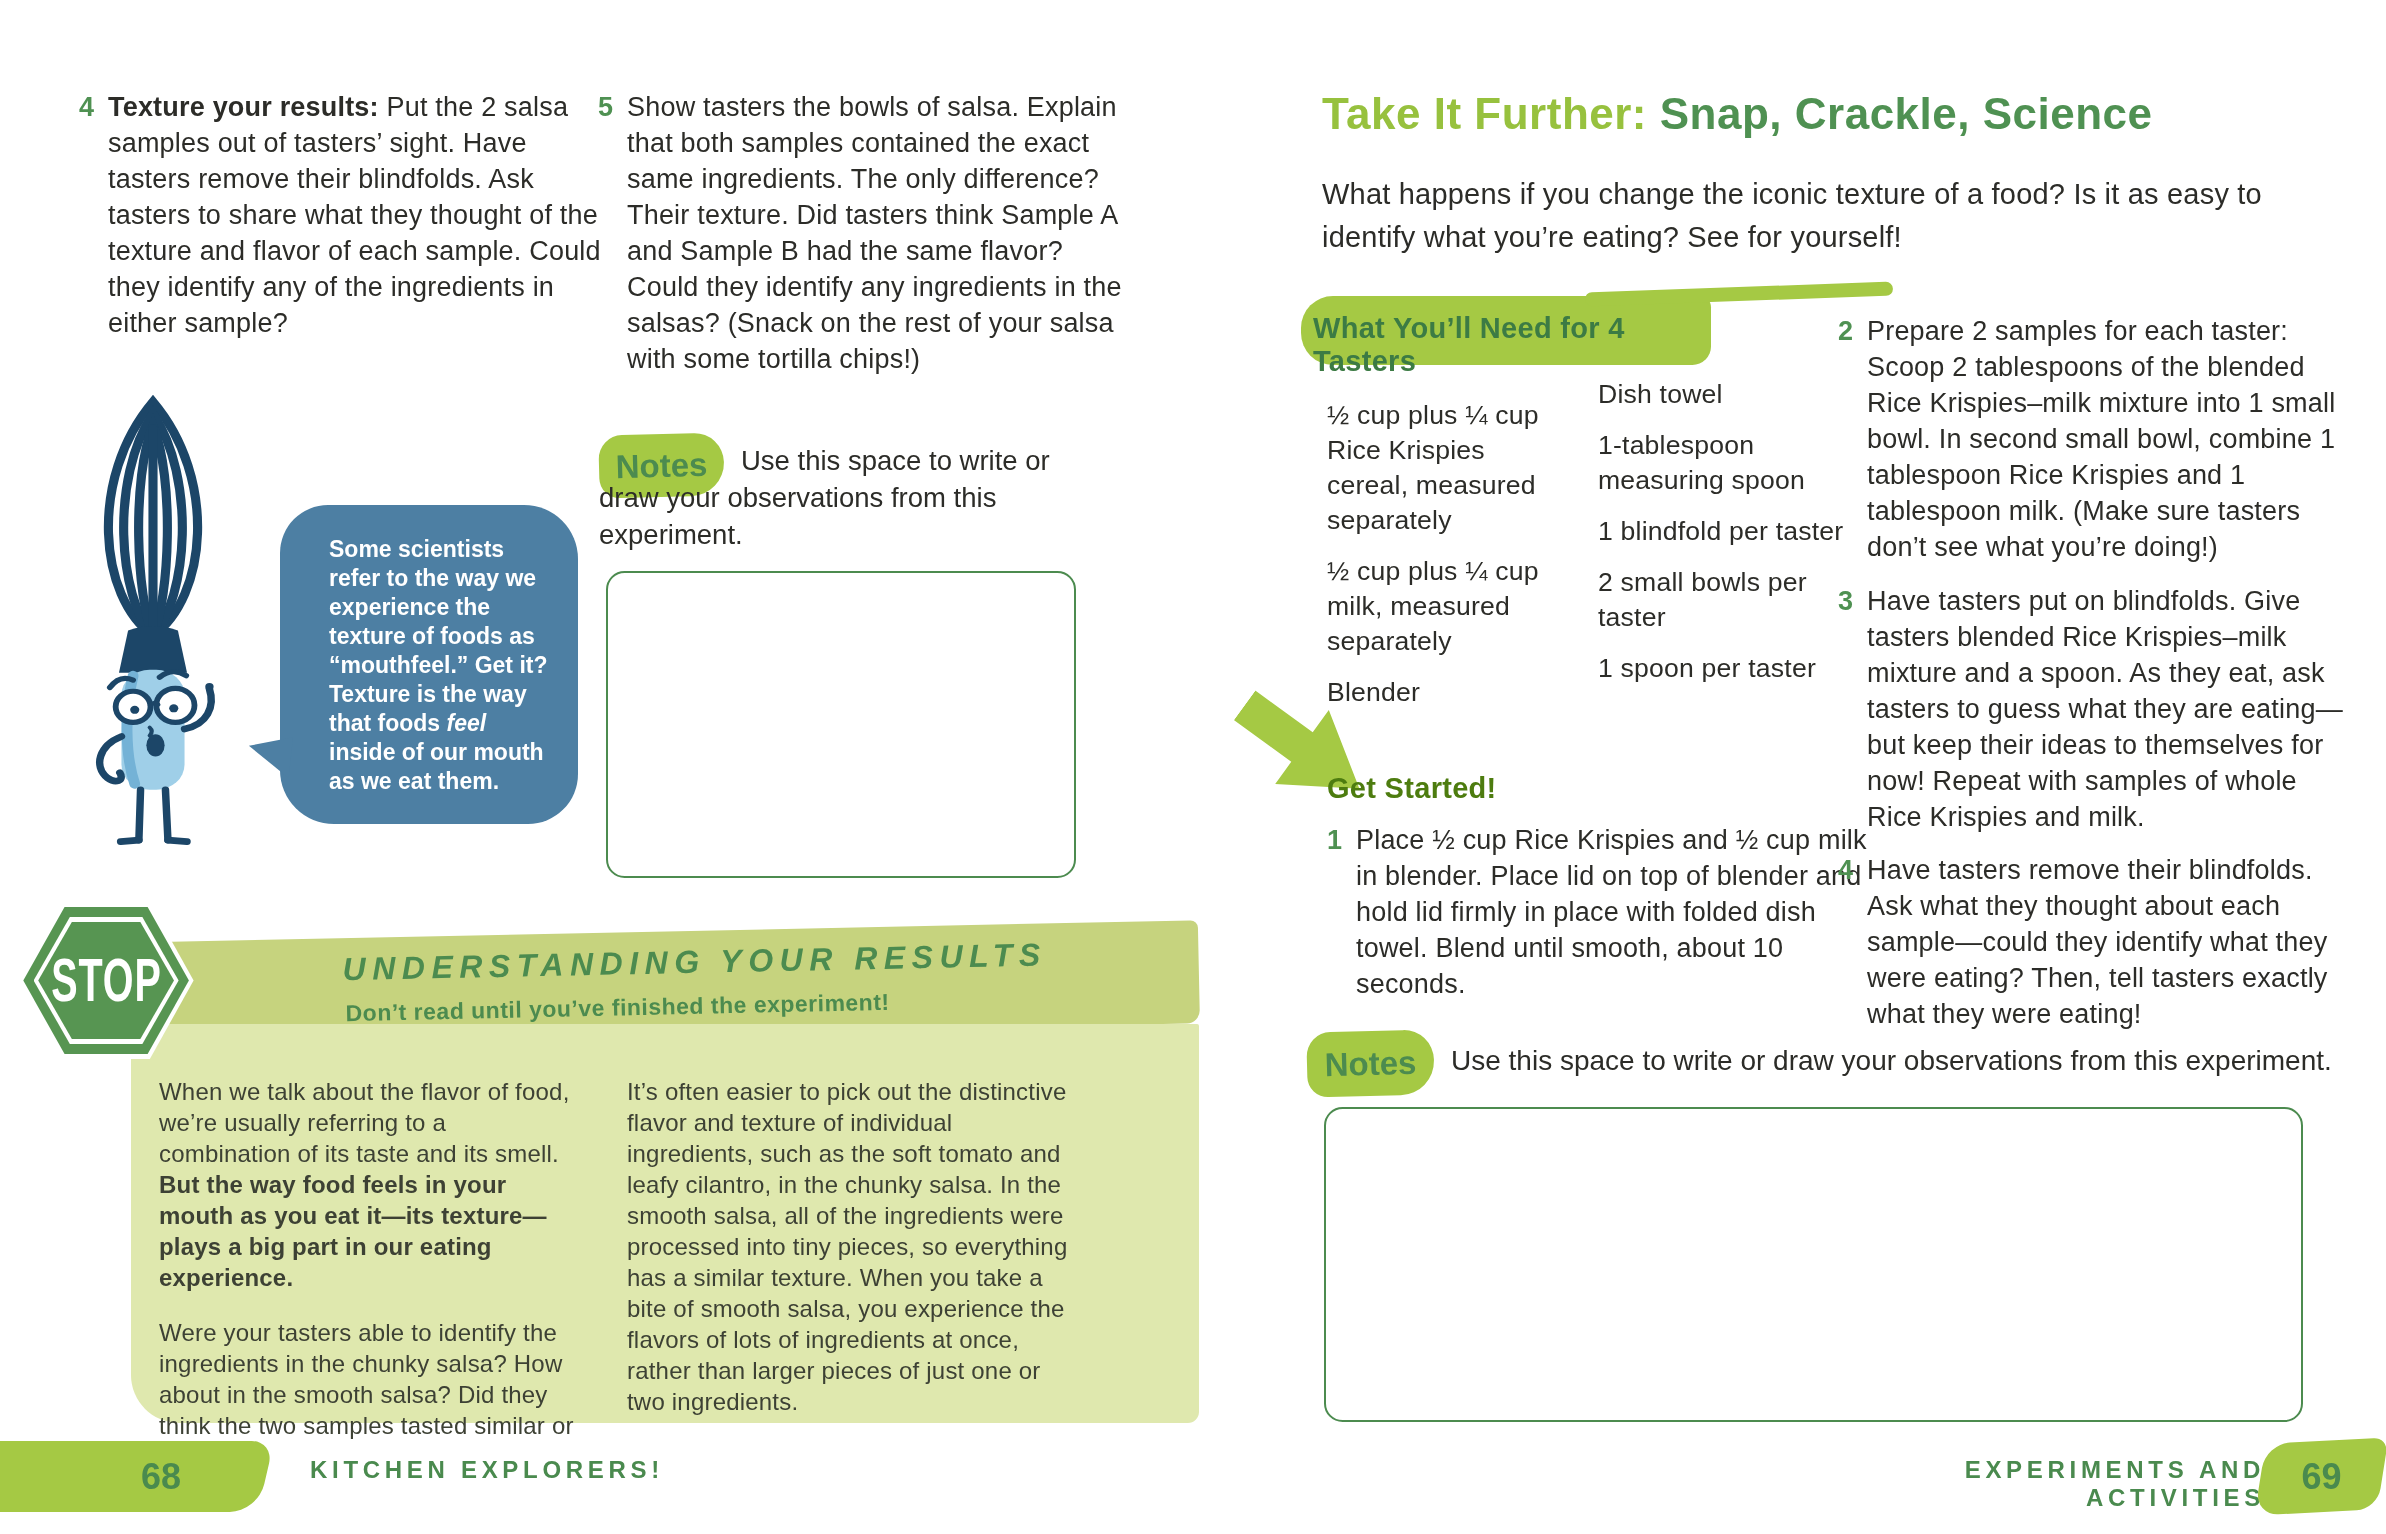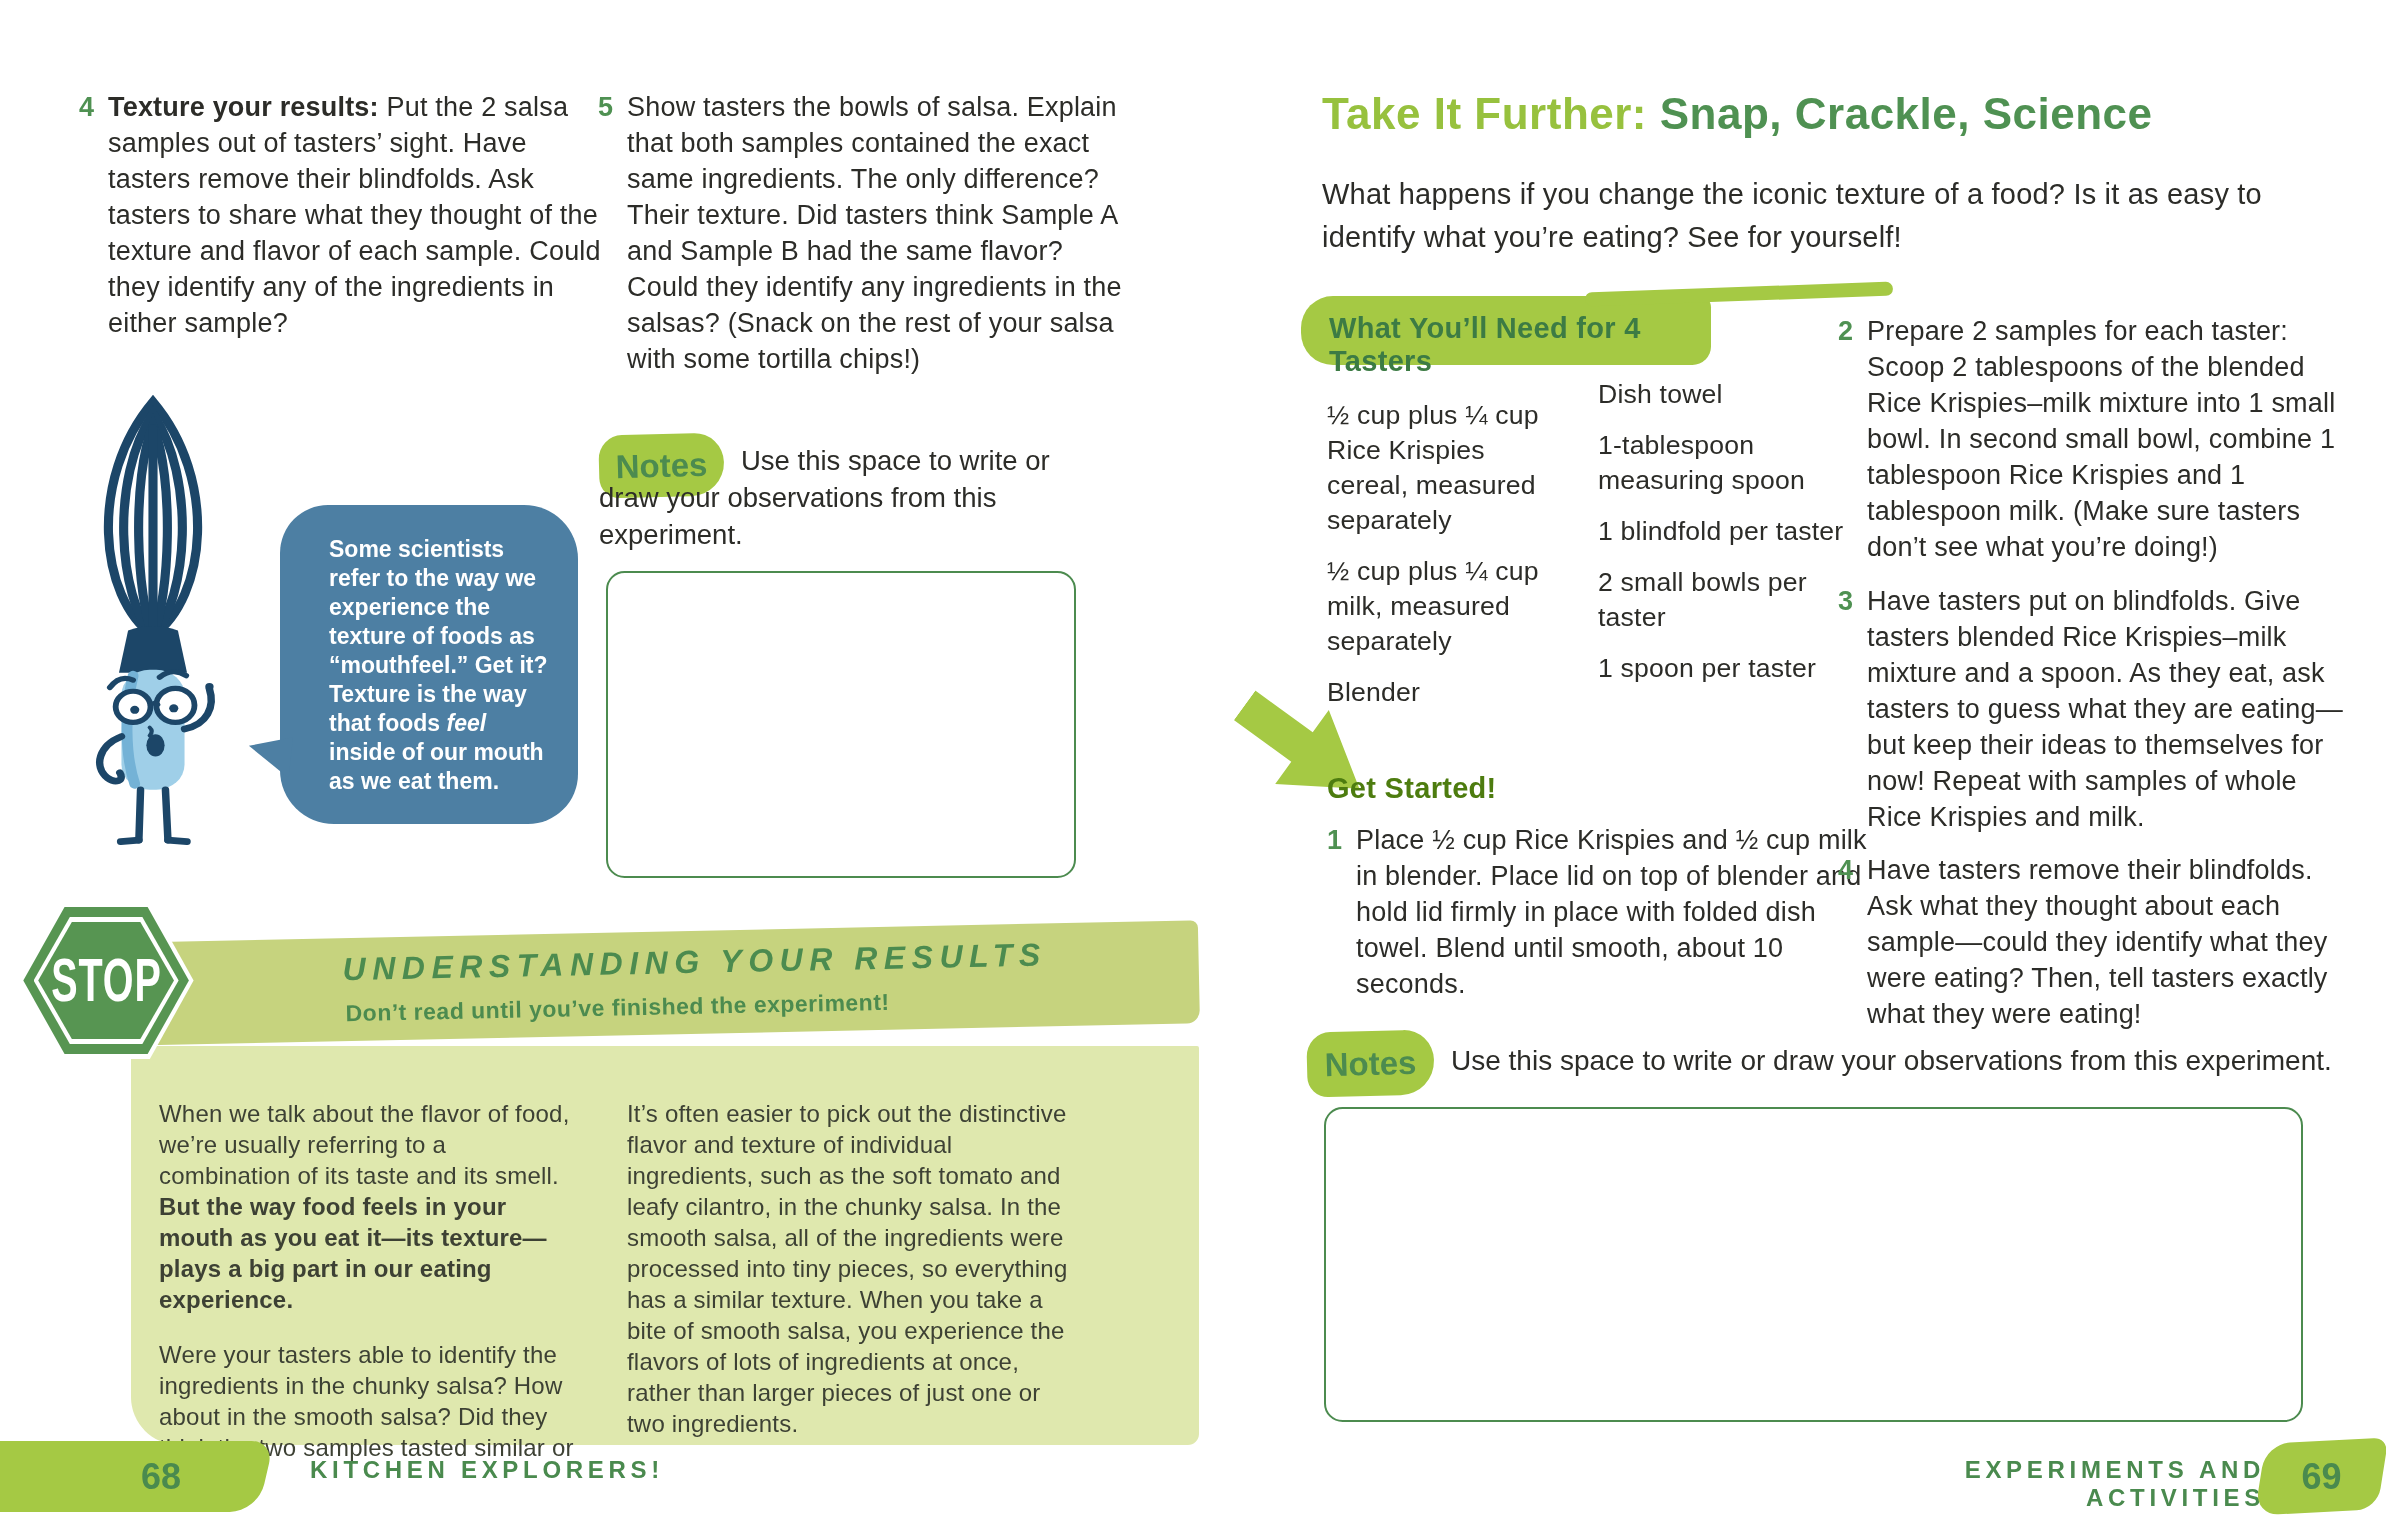--- a/index.html
+++ b/index.html
@@ -37,21 +37,21 @@
   
   .band{
     position:absolute;left:80px;top:932px;width:1119px;height:103px;
     background:#c6d37e;border-radius:7.5px 7.5px 13px 28px;transform:rotate(-1.2deg);
   }
   .band-title{position:absolute;left:263px;top:13px;color:#4c8b4f;font-weight:bold;font-style:italic;
     font-size:32px;letter-spacing:6.5px;}
   .band-sub{position:absolute;left:265px;top:62px;color:#4c8b4f;font-weight:bold;font-size:23px;letter-spacing:0.5px;}
   .panel{
     position:absolute;left:131px;top:1024px;width:1068px;height:399px;
-    background:#dfe8ae;border-radius:1.9px 1.9px 11.2px 48px;margin-top:22px;
+    background:#dfe8ae;border-radius:1.9px 1.9px 11.2px 48px;
   }
   .panel p{margin:0 0 24px 0;font-size:24px;line-height:31px;color:#3d4134;letter-spacing:0.2px;}
   
   .hex{position:absolute;clip-path:polygon(25% 0,75% 0,100% 50%,75% 100%,25% 100%,0 50%);}
   .stop-wrap{position:absolute;left:18.6px;top:902px;width:175px;height:157px;}
   .stop-label{position:absolute;left:0;top:0;width:100%;height:100%;display:flex;align-items:center;justify-content:center;
     color:#ffffff;font-weight:bold;font-size:43px;transform:scaleY(1.42) scaleX(.92);letter-spacing:0.9px;}
   
   .tab{position:absolute;background:#a5c944;}
   .tab-num{color:#4a8a4e;font-weight:bold;font-size:36px;line-height:71px;text-align:center;}
@@ -62,21 +62,21 @@
   .title .main{color:#4f9152;}
   .intro{position:absolute;left:1322px;top:173px;width:1011px;font-size:29px;line-height:43px;letter-spacing:0.2px;}
   .banner{
     position:absolute;left:1301px;top:296px;width:410px;height:69px;
     background:#a5c944;border-radius:32px 11.2px 18.6px 32px;
   }
   .banner:after{
     content:"";position:absolute;left:284px;top:-9.3px;width:308px;height:14px;
     background:#a5c944;border-radius:9.3px;transform:rotate(-2deg);
   }
-  .banner-text{position:absolute;left:28px;top:16px;color:#3c7b44;font-weight:bold;font-size:29px;letter-spacing:0.3px;}
+  .banner-text{position:absolute;left:12px;top:16px;color:#3c7b44;font-weight:bold;font-size:29px;letter-spacing:0.3px;}
   .needs-col{position:absolute;font-size:26.6px;line-height:35px;letter-spacing:0.2px;}
   .needs-col div{margin-bottom:16px;}
   .arrow{
     position:absolute;left:1231px;top:690px;width:142px;height:114px;background:#a5c944;
     clip-path:polygon(0 34%,50% 34%,50% 10%,100% 50%,50% 90%,50% 66%,0 66%);
     transform:rotate(36deg);
   }
   .section-head{position:absolute;color:#4d7c0f;font-weight:bold;font-size:29px;letter-spacing:0.3px;}
 </style>
 </head>

